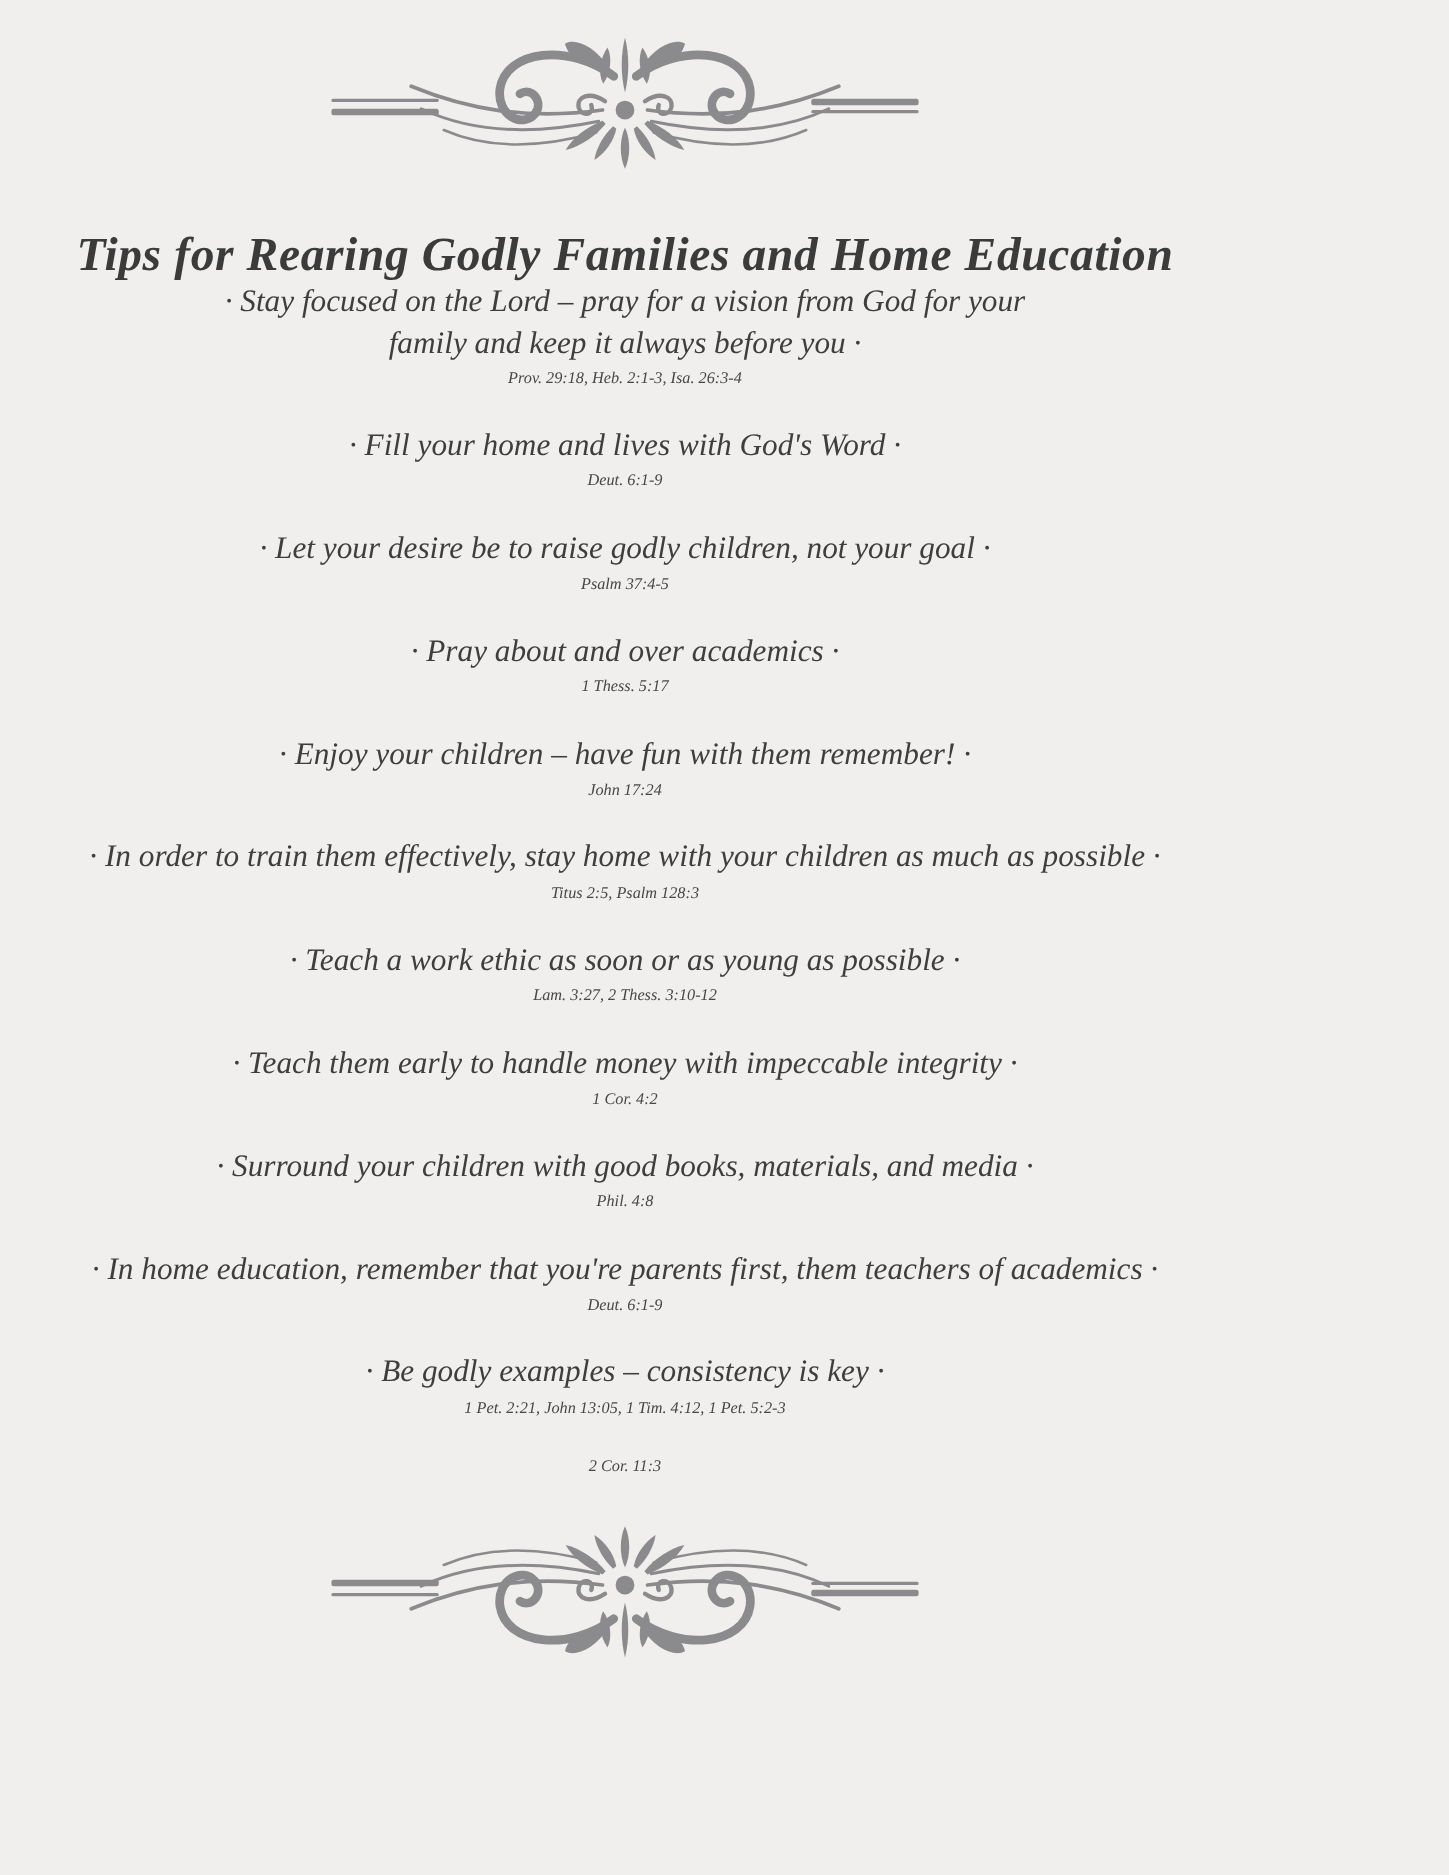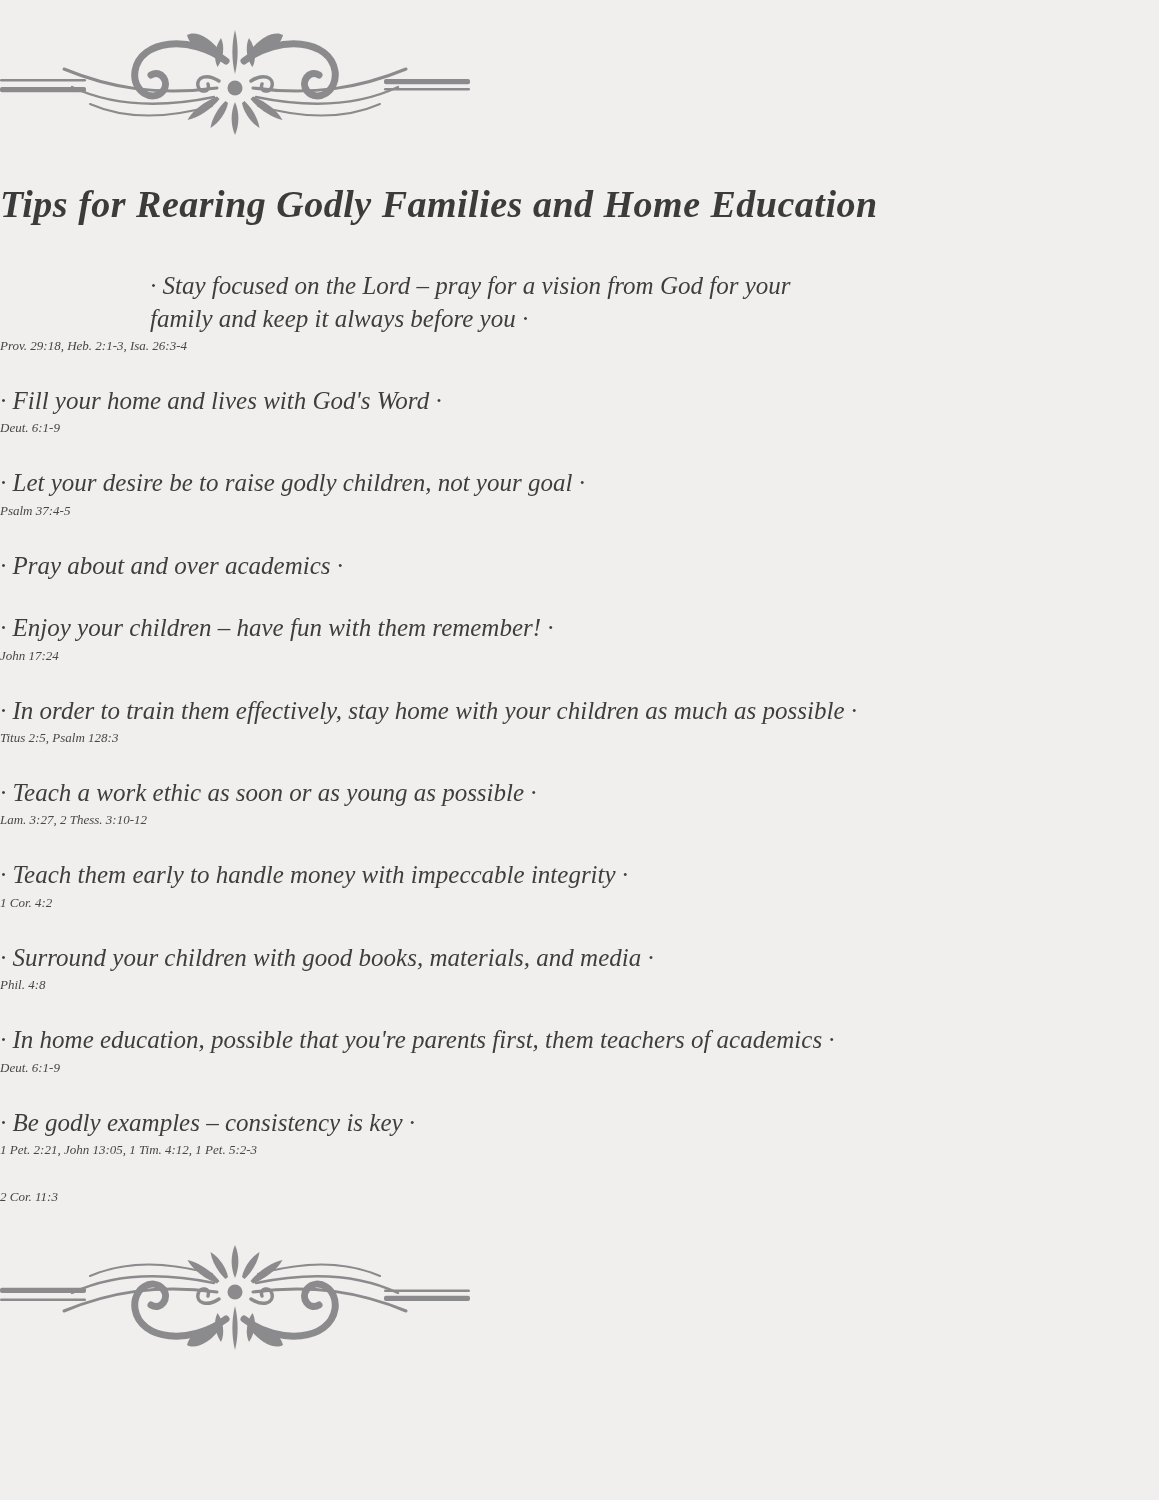--- a/index.html
+++ b/index.html
@@ -10,20 +10,21 @@
     width: 1159px;
     height: 1500px;
     background: #f0efed;
     font-family: "Liberation Serif", "DejaVu Serif", serif;
     color: #3e3e3e;
     overflow: hidden;
   }
   .page {
     width: 1000px;
     height: 1500px;
+    text-align: center;
     overflow: hidden;
   }
   .flourish-wrap {
     margin-top: 24px;
     line-height: 0;
   }
   .flourish-wrap.bottom {
     margin-top: 12px;
   }
   .flourish-svg {
@@ -34,21 +35,20 @@
   }
   .title {
     font-style: italic;
     font-weight: 700;
     font-size: 38px;
     letter-spacing: 0.5px;
     margin: 38px auto 0 auto;
     color: #3b3b3b;
   }
   .tips {
-    margin-top: 44px;
   }
   .tip {
     margin: 0 auto 30px auto;
   }
   .tip-text {
     font-style: italic;
     font-size: 25px;
     line-height: 1.3;
     margin: 0 auto;
     max-width: 1080px;
@@ -127,20 +127,21 @@
       <p class="tip-ref">Deut. 6:1-9</p>
     </div>
 
     <div class="tip">
       <p class="tip-text">· Let your desire be to raise godly children, not your goal ·</p>
       <p class="tip-ref">Psalm 37:4-5</p>
     </div>
 
     <div class="tip">
       <p class="tip-text">· Pray about and over academics ·</p>
+      <p class="tip-ref">1 Thess. 5:17</p>
     </div>
 
     <div class="tip">
       <p class="tip-text">· Enjoy your children – have fun with them remember! ·</p>
       <p class="tip-ref">John 17:24</p>
     </div>
 
     <div class="tip">
       <p class="tip-text">· In order to train them effectively, stay home with your children as much as possible ·</p>
       <p class="tip-ref">Titus 2:5, Psalm 128:3</p>
@@ -155,21 +156,21 @@
       <p class="tip-text">· Teach them early to handle money with impeccable integrity ·</p>
       <p class="tip-ref">1 Cor. 4:2</p>
     </div>
 
     <div class="tip">
       <p class="tip-text">· Surround your children with good books, materials, and media ·</p>
       <p class="tip-ref">Phil. 4:8</p>
     </div>
 
     <div class="tip">
-      <p class="tip-text">· In home education, possible that you're parents first, them teachers of academics ·</p>
+      <p class="tip-text">· In home education, remember that you're parents first, them teachers of academics ·</p>
       <p class="tip-ref">Deut. 6:1-9</p>
     </div>
 
     <div class="tip">
       <p class="tip-text">· Be godly examples – consistency is key ·</p>
       <p class="tip-ref">1 Pet. 2:21, John 13:05, 1 Tim. 4:12, 1 Pet. 5:2-3</p>
     </div>
 
     <div class="tip">
       <p class="tip-ref">2 Cor. 11:3</p>

